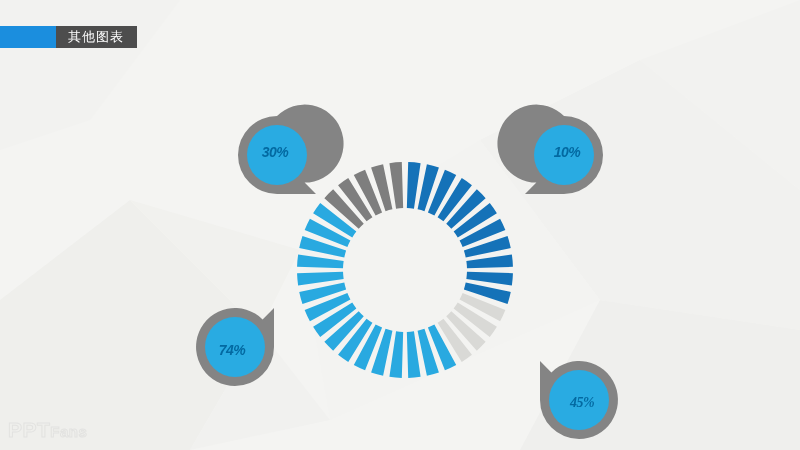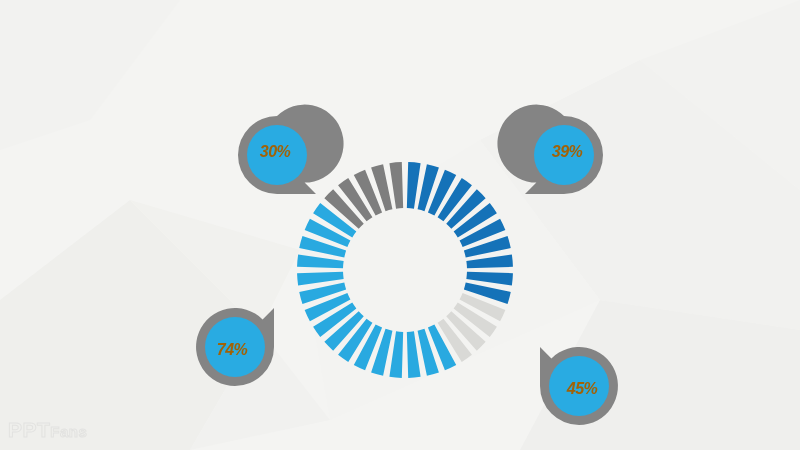--- a/index.html
+++ b/index.html
@@ -91,35 +91,35 @@
     width: 100%;
     height: 100%;
     overflow: visible;
   }
   .pin-label {
     position: absolute;
     inset: 0;
     display: flex;
     align-items: center;
     justify-content: center;
-    color: #a16207;
-    font-size: 16px;
+    color: #0369a1;
+    font-size: 14px;
     font-weight: bold;
     font-style: italic;
     letter-spacing: -0.5px;
     pointer-events: none;
     text-align: center;
   }
   .pin-30 { left: 236px; top: 114px; }
   .pin-30 .pin-label { transform: translate(-2px, -3px); }
   .pin-10 { left: 523px; top: 114px; }
   .pin-10 .pin-label { transform: translate(3px, -3px); }
   .pin-20 { left: 194px; top: 306px; }
   .pin-20 .pin-label { transform: translate(-3px, 3px); }
-  .pin-45 { left: 538px; top: 345px; }
+  .pin-45 { left: 538px; top: 359px; font-family: Liberation Serif, serif; }
   .pin-45 .pin-label { transform: translate(3px, 3px); }
 
   
   .watermark {
     position: absolute;
     left: 8px;
     bottom: 8px;
     z-index: 3;
     font-size: 21px;
     font-weight: bold;
@@ -141,20 +141,24 @@
     <polygon points="0,300 130,200 260,330 190,450 0,450" fill="#efefec"></polygon>
     <polygon points="130,200 300,250 260,330" fill="#f1f1ee"></polygon>
     <polygon points="260,330 330,420 190,450" fill="#f1f1ef"></polygon>
     <polygon points="480,140 640,60 800,190 800,330 600,300" fill="#f1f1ef"></polygon>
     <polygon points="600,300 800,330 800,450 520,450" fill="#efefed"></polygon>
     <polygon points="640,60 800,0 800,190" fill="#f2f2f0"></polygon>
     <polygon points="300,250 480,140 600,300 330,420" fill="#f3f3f1"></polygon>
     <polygon points="0,0 180,0 90,120 0,150" fill="#f2f2f0"></polygon>
   </svg>
 
+  <div class="header-bar">
+    <div class="header-accent"></div>
+    <div class="header-tab">其他图表</div>
+  </div>
 
 
   <div class="donut-wrap">
     <svg id="donut-svg" viewBox="0 0 230 230">
         <path d="M116.84 53.03 L118.20 7.05 A108 108 0 0 1 130.59 8.13 L123.95 53.65 A62 62 0 0 0 116.84 53.03 Z" fill="#1572b8"></path>
         <path d="M127.57 54.29 L136.90 9.24 A108 108 0 0 1 148.91 12.46 L134.47 56.14 A62 62 0 0 0 127.57 54.29 Z" fill="#1572b8"></path>
         <path d="M137.92 57.39 L154.93 14.65 A108 108 0 0 1 166.20 19.91 L144.39 60.41 A62 62 0 0 0 137.92 57.39 Z" fill="#1572b8"></path>
         <path d="M147.58 62.25 L171.75 23.11 A108 108 0 0 1 181.94 30.24 L153.43 66.34 A62 62 0 0 0 147.58 62.25 Z" fill="#1572b8"></path>
         <path d="M156.24 68.71 L186.84 34.36 A108 108 0 0 1 195.64 43.16 L161.29 73.76 A62 62 0 0 0 156.24 68.71 Z" fill="#1572b8"></path>
         <path d="M163.66 76.57 L199.76 48.06 A108 108 0 0 1 206.89 58.25 L167.75 82.42 A62 62 0 0 0 163.66 76.57 Z" fill="#1572b8"></path>
@@ -197,21 +201,21 @@
       <circle cx="41" cy="41" r="30" fill="#29abe2"></circle>
     </svg>
     <div class="pin-label">30%</div>
   </div>
 
   <div class="pin pin-10">
     <svg viewBox="0 0 82 82">
       <path d="M41 2 A39 39 0 1 0 13.4 68.6 L2 80 L41 80 A39 39 0 0 0 41 2 Z" fill="#848484"></path>
       <circle cx="41" cy="41" r="30" fill="#29abe2"></circle>
     </svg>
-    <div class="pin-label">39%</div>
+    <div class="pin-label">10%</div>
   </div>
 
   <div class="pin pin-20">
     <svg viewBox="0 0 82 82">
       <path d="M41 80 A39 39 0 1 1 68.6 13.4 L80 2 L80 41 A39 39 0 0 1 41 80 Z" fill="#848484"></path>
       <circle cx="41" cy="41" r="30" fill="#29abe2"></circle>
     </svg>
     <div class="pin-label">74%</div>
   </div>
 

